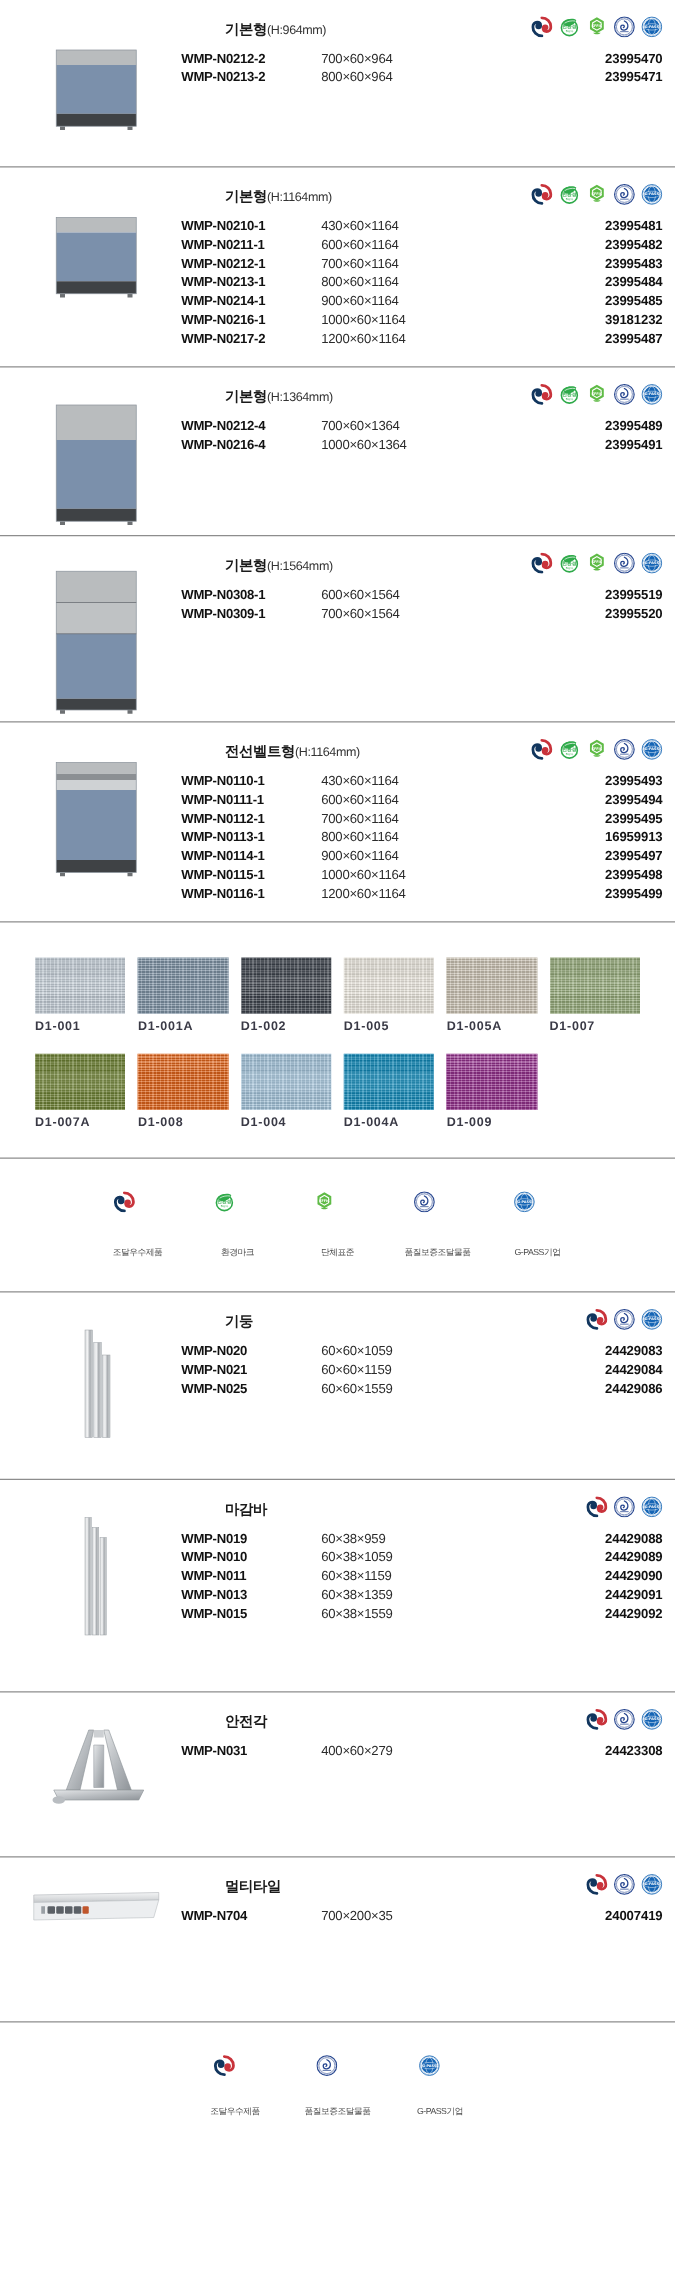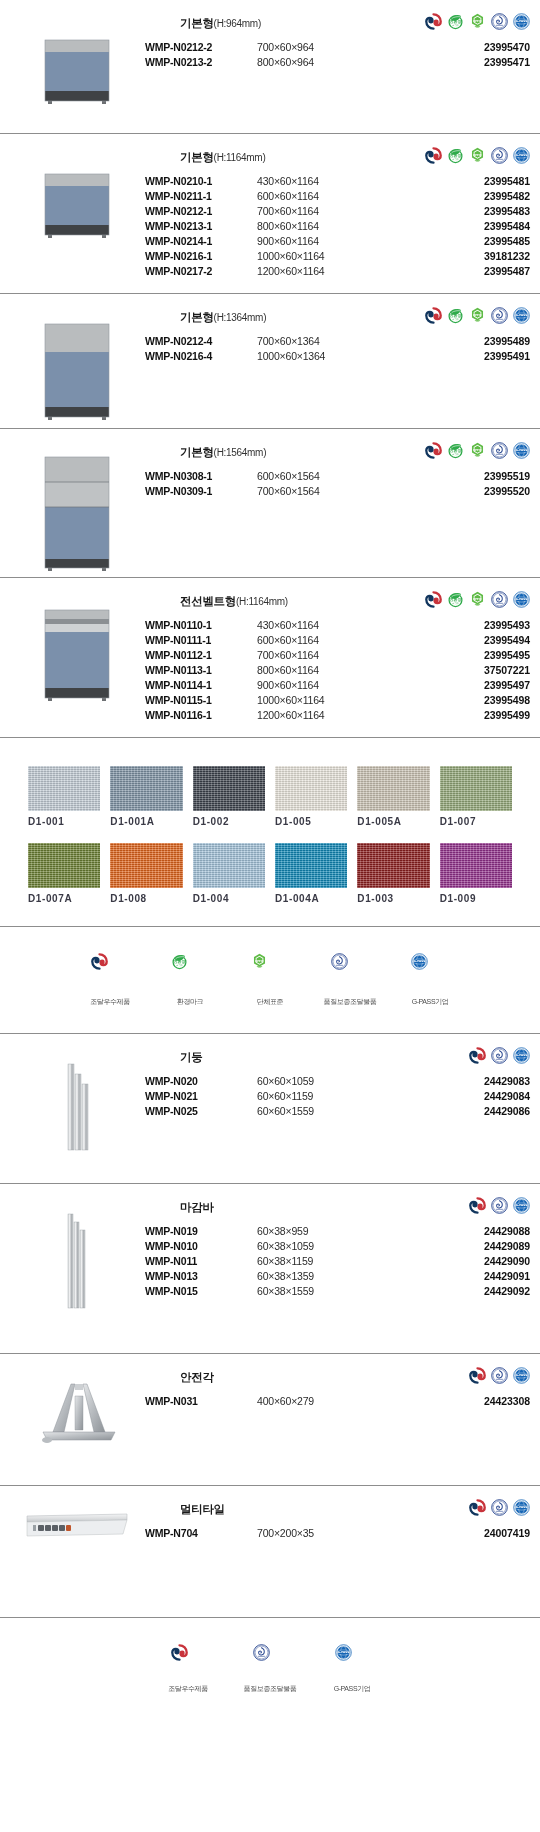--- a/index.html
+++ b/index.html
@@ -583,21 +583,21 @@
       <td class="num">23995494</td>
     </tr>
     <tr>
       <td class="code">WMP-N0112-1</td>
       <td class="size">700×60×1164</td>
       <td class="num">23995495</td>
     </tr>
     <tr>
       <td class="code">WMP-N0113-1</td>
       <td class="size">800×60×1164</td>
-      <td class="num">37507221</td>
+      <td class="num">16959913</td>
     </tr>
     <tr>
       <td class="code">WMP-N0114-1</td>
       <td class="size">900×60×1164</td>
       <td class="num">23995497</td>
     </tr>
     <tr>
       <td class="code">WMP-N0115-1</td>
       <td class="size">1000×60×1164</td>
       <td class="num">23995498</td>
@@ -650,24 +650,20 @@
       <div class="swatch-chip" style="background:#e0641b"></div>
       <div class="swatch-label">D1-008</div>
         </div>
         <div class="swatch-cell">
       <div class="swatch-chip" style="background:#a3c3da"></div>
       <div class="swatch-label">D1-004</div>
         </div>
         <div class="swatch-cell">
       <div class="swatch-chip" style="background:#1189b8"></div>
       <div class="swatch-label">D1-004A</div>
-        </div>
-        <div class="swatch-cell">
-      <div class="swatch-chip" style="background:#8e1f1f"></div>
-      <div class="swatch-label">D1-003</div>
         </div>
         <div class="swatch-cell">
       <div class="swatch-chip" style="background:#93318c"></div>
       <div class="swatch-label">D1-009</div>
         </div>
       </div>
   </div>
 
   <div class="cert-section">
     <div class="cert-row" id="cert-main">

